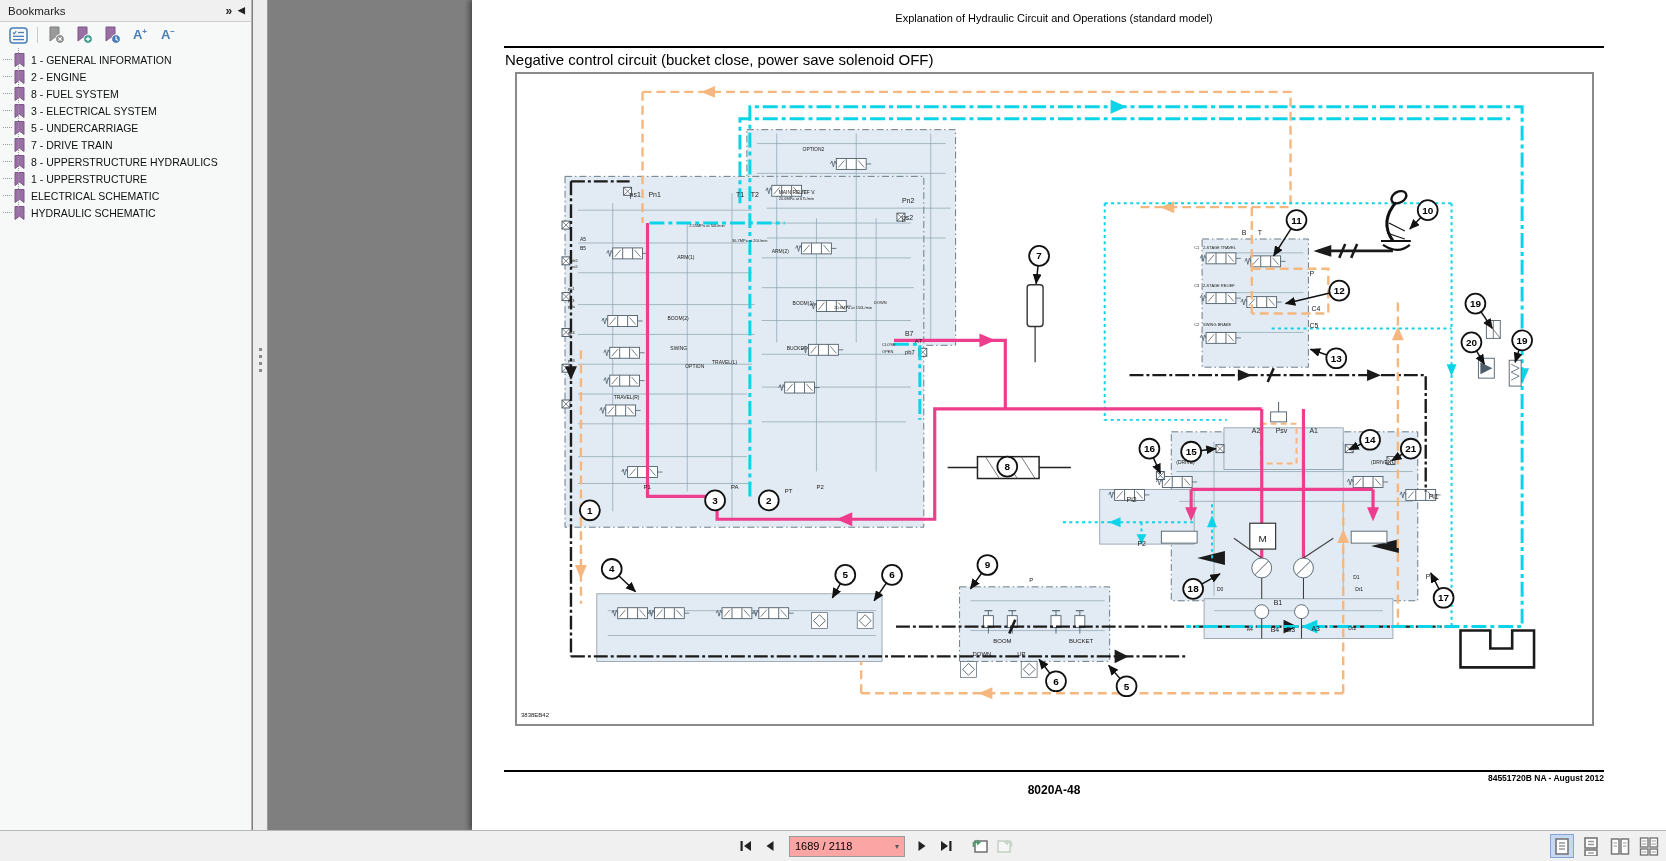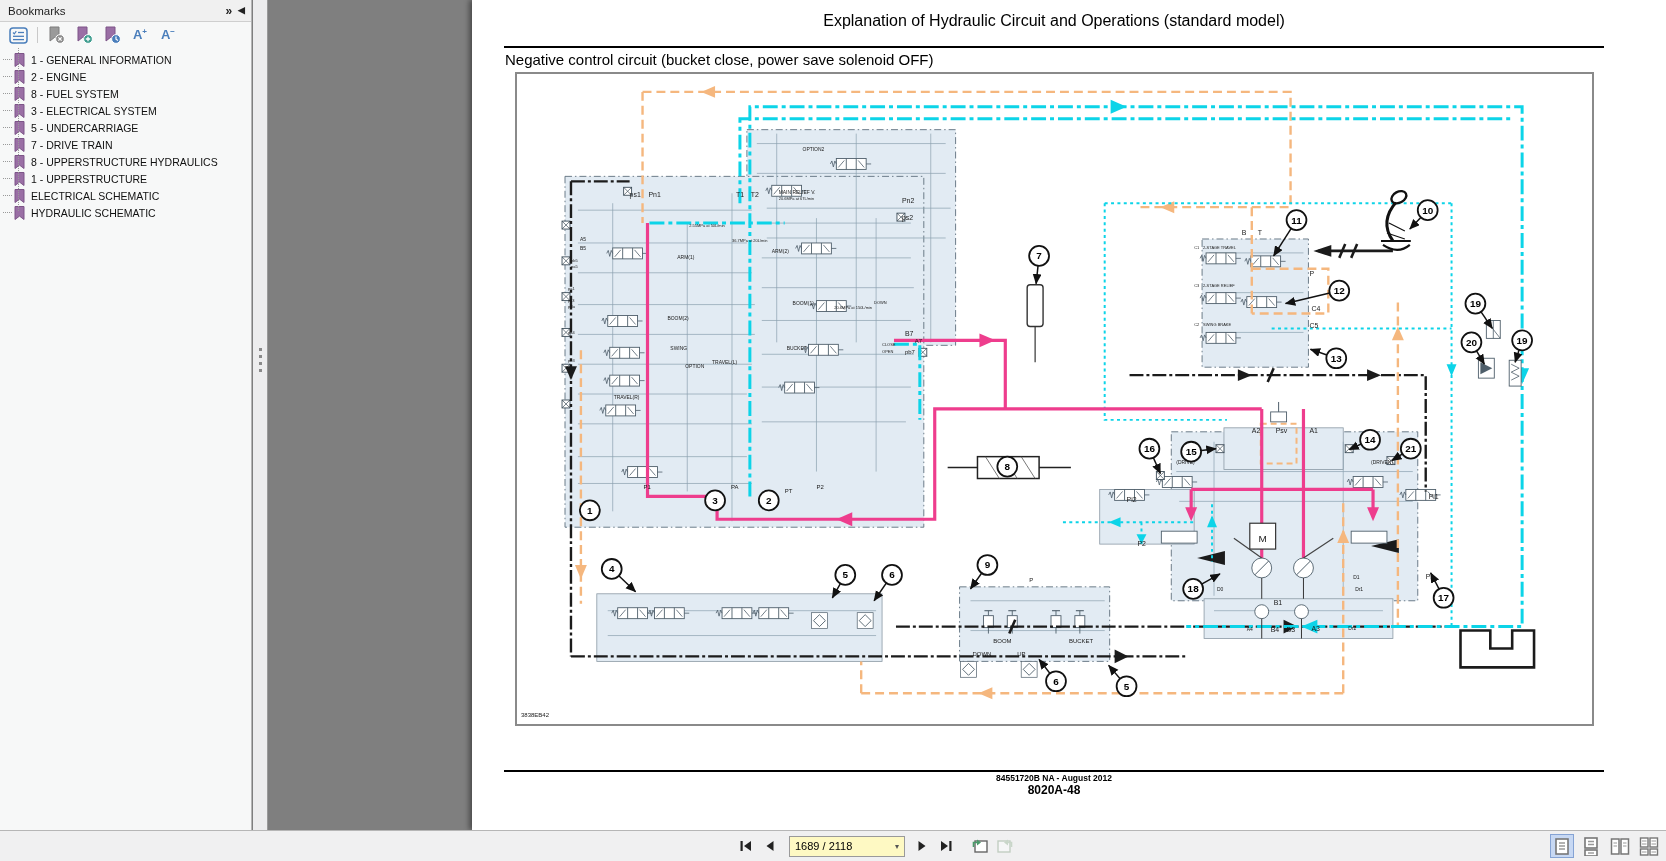--- a/index.html
+++ b/index.html
@@ -35,40 +35,40 @@
   .grip{position:absolute;left:253px;top:0;width:15px;height:830px;background:#ededee;
         border-right:1px solid #9a9a9a}
   .grip .dots{position:absolute;left:6px;top:348px}
   .grip .dots i{display:block;width:3px;height:3px;background:#8a8a8a;margin-bottom:4px}
 
   
   .doc{position:absolute;left:269px;top:0;width:1397px;height:830px;background:#7f7f7f;overflow:hidden}
   .pdf-page{position:absolute;left:203px;top:0;width:1194px;height:830px;background:#fff;
             box-shadow:-3px 0 5px rgba(0,0,0,.4)}
   .page-title{position:absolute;top:12px;left:32px;width:1100px;text-align:center;
-              font-size:16px;color:#000}
+              font-size:11px;color:#000}
   .rule{position:absolute;left:32px;width:1100px;border-top:2px solid #000}
   .rule.top{top:46px}
   .rule.bottom{top:770px}
   .subtitle{position:absolute;top:51px;left:33px;font-size:15px;color:#000}
   .diagram{position:absolute;left:43px;top:72px;width:1079px;height:654px;
            border:2px solid #8a8a8a;background:#fff}
   .figcode{position:absolute;left:49px;top:712px;font-size:6px;color:#222}
-  .footer1{position:absolute;top:773px;left:32px;width:1100px;text-align:center;
+  .footer1{position:absolute;top:773px;left:32px;width:1100px;text-align:right;
            font-size:8.5px;font-weight:bold;color:#000}
   .footer2{position:absolute;top:783px;left:32px;width:1100px;text-align:center;
            font-size:12px;font-weight:bold;color:#000}
 
   
   .statusbar{position:absolute;left:0;top:830px;width:1666px;height:31px;background:#f0f0f1;
              border-top:1px solid #b6b6b6}
   .nav{position:absolute;left:737px;top:0;height:30px;display:flex;align-items:center}
   .nav-btn{width:18px;height:18px;display:flex;align-items:center;justify-content:center;
            margin-right:6px;cursor:pointer}
-  .page-box{width:116px;height:21px;background:#fef9c3;border:1px solid #9a9a9a;display:flex;
+  .page-box{width:116px;height:21px;background:#fca5a5;border:1px solid #9a9a9a;display:flex;
             align-items:center;padding:0 5px;margin:0 8px 0 4px;cursor:text}
   .page-box span{flex:1;font-size:11px;color:#000}
   .page-box .caret{flex:0 0 auto;font-size:8px;color:#555}
   .view-ico{margin-left:10px}
   .layout-icons{position:absolute;right:5px;top:3px;display:flex}
   .lay{width:24px;height:24px;display:flex;align-items:center;justify-content:center;
        margin-left:5px;cursor:pointer}
   .lay.selected{background:#c7d8f3;border:1px solid #85a3d4}
 
   

